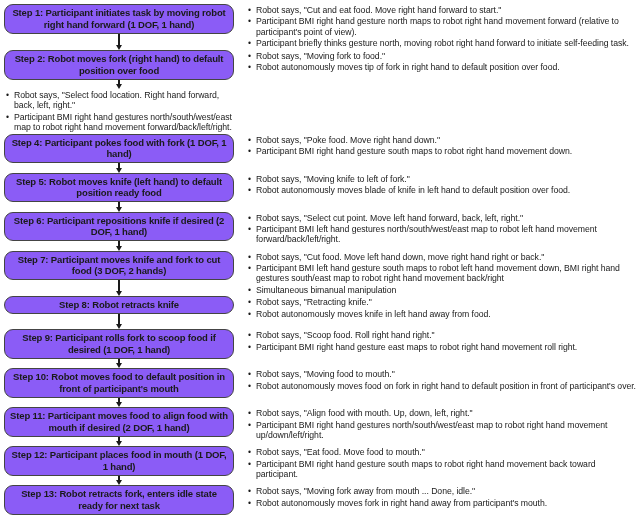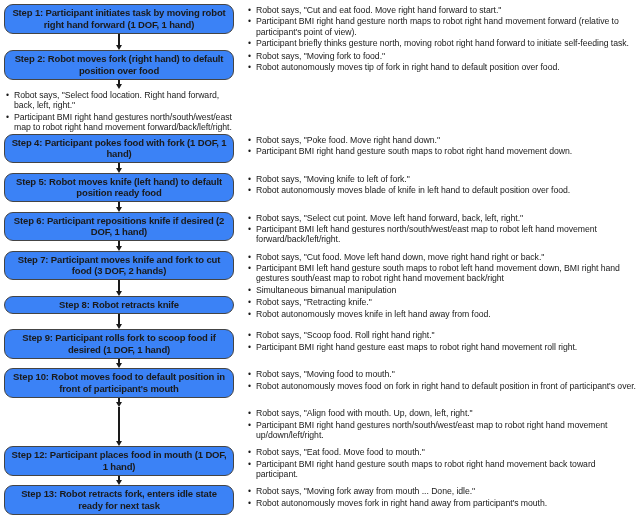--- a/index.html
+++ b/index.html
@@ -22,21 +22,21 @@
   .flowcell {
     display: flex;
     flex-direction: column;
     align-items: center;
   }
   .stepbox {
     box-sizing: border-box;
     width: 100%;
     border: 1.6px solid #444444;
     border-radius: 9px;
-    background: #3b82f6;
+    background: #8b5cf6;
     padding: 2px 5px;
     text-align: center;
     font-weight: bold;
     font-size: 9.5px;
     line-height: 1.25;
     letter-spacing: -0.15px;
   }
   .connector {
     flex: 1 1 auto;
     min-height: 7px;
@@ -206,20 +206,21 @@
         </div>
     </div>
     <ul class="bullets">
       <li>Robot says, "Moving food to mouth."</li>
       <li>Robot autonomously moves food on fork in right hand to default position in front of participant's over.</li>
     </ul>
   </div>
 
   <div class="row">
     <div class="flowcell">
+      <div class="stepbox">Step 11: Participant moves food to align food with mouth if desired (2 DOF, 1 hand)</div>
       <div class="connector">
           <span class="shaft"></span>
           <span class="head"></span>
         </div>
     </div>
     <ul class="bullets">
       <li>Robot says, "Align food with mouth. Up, down, left, right."</li>
       <li>Participant BMI right hand gestures north/south/west/east map to robot right hand movement up/down/left/right.</li>
     </ul>
   </div>

